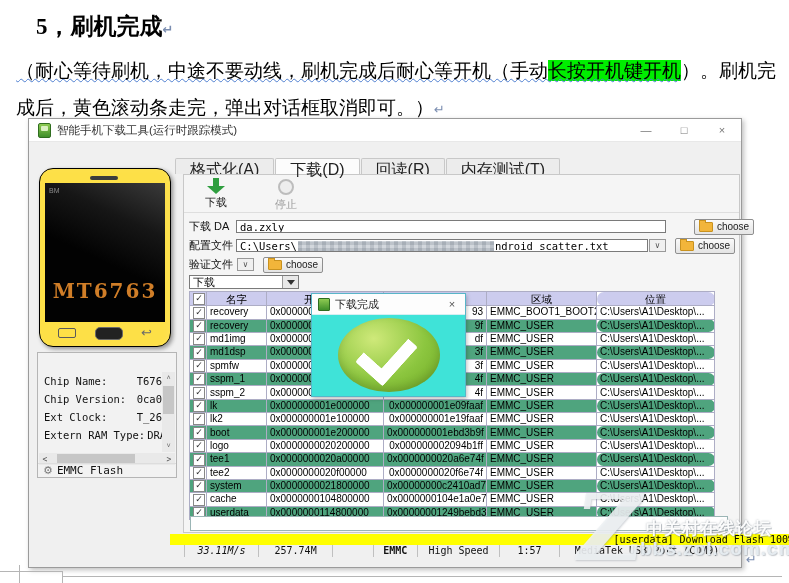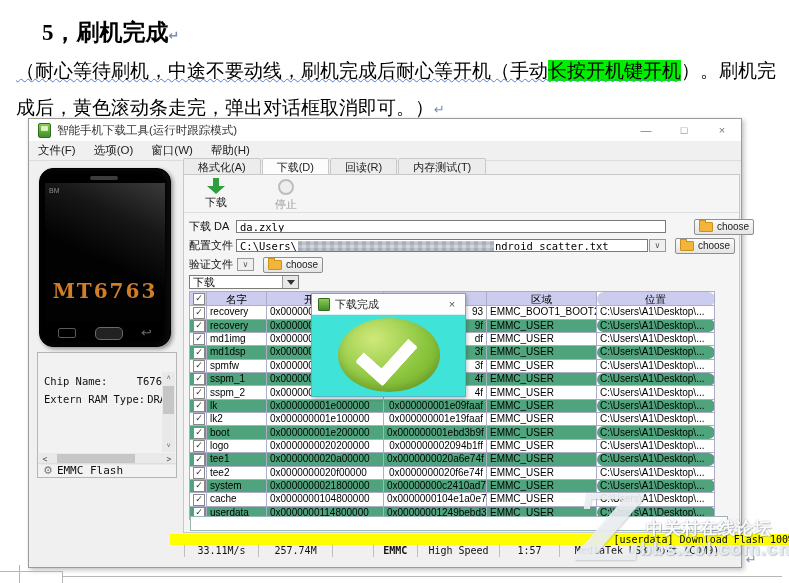--- a/index.html
+++ b/index.html
@@ -1,33 +1,33 @@
 <!DOCTYPE html>
 <html><head>
 <meta charset="utf-8">
 <style>
   html,body{margin:0;padding:0;width:789px;height:583px;overflow:hidden;background:#fff;position:relative;font-family:"Liberation Sans","DejaVu Sans",sans-serif;}
   .pilcrow{color:#7a8db0;font-size:13px;font-family:"DejaVu Sans",sans-serif;}
   
-  .doc-heading{position:absolute;left:30px;top:5px;font-family:"Liberation Serif","DejaVu Serif",serif;font-size:23px;font-weight:600;color:#000;margin:12px;}
+  .doc-heading{position:absolute;left:30px;top:5px;font-family:"Liberation Serif","DejaVu Serif",serif;font-size:23px;font-weight:600;color:#000;margin:6px;}
   .doc-para{position:absolute;left:16px;top:52px;width:762px;margin:0;font-family:"Liberation Serif","DejaVu Serif",serif;font-size:19px;line-height:37px;color:#000;}
   .hl-green{background:#00ee00;text-decoration:underline wavy #4f7fd0 1px;}
   .wavy{text-decoration:underline wavy #4f7fd0 1px;font-family:Liberation Serif, serif;}
   
   .fwin{position:absolute;left:28px;top:118px;width:714px;height:450px;background:#f0f0f0;border:1px solid #9b9b9b;box-shadow:2px 2px 5px rgba(0,0,0,.25);box-sizing:border-box;}
   .titlebar{position:absolute;left:0;top:0;right:0;height:22px;background:#ffffff;display:flex;align-items:center;border-bottom:1px solid #e8e8e8;}
   .app-icon{width:11px;height:13px;margin:0 6px 0 9px;background:linear-gradient(#8ecb52,#3f8f2a);border-radius:2px;border:1px solid #2f6d1f;position:relative;}
   .app-icon::after{content:"";position:absolute;left:2px;top:2px;right:2px;height:5px;background:#d9f0c0;border-radius:1px;}
   .title-text{font-size:11.5px;color:#333;}
   .win-btns{margin-left:auto;display:flex;height:100%;}
   .win-btn{width:38px;height:100%;display:flex;align-items:center;justify-content:center;font-size:11px;color:#777;}
   .menubar{position:absolute;left:0;top:22px;right:0;height:19px;background:#f0f0f0;border-bottom:1px solid #dcdcdc;display:flex;align-items:center;}
   .menu-item{padding:0 9px;font-size:11.5px;color:#222;}
   
-  .phone{position:absolute;left:10px;top:49px;width:130px;height:177px;background:#000000;border-radius:14px;border:1px solid #000;box-shadow:inset -3px 0 6px rgba(255,255,255,.06),2px 2px 4px rgba(0,0,0,.4);text-decoration:underline;}
+  .phone{position:absolute;left:10px;top:49px;width:130px;height:177px;background:#fde047;border-radius:14px;border:1px solid #000;box-shadow:inset -3px 0 6px rgba(255,255,255,.06),2px 2px 4px rgba(0,0,0,.4);text-decoration:underline;}
   .speaker{position:absolute;left:50px;top:7px;width:28px;height:4px;background:#3c3c3c;border-radius:2px;}
   .screen{position:absolute;left:5px;top:14px;right:5px;bottom:24px;background:#030303;background:linear-gradient(205deg,#3a3a3a 0%,#161616 28%,#020202 55%);}
   .phone-corner{position:absolute;left:4px;top:4px;font-size:7px;color:#8a8a8a;}
   .phone-model{position:absolute;left:0;right:0;top:96px;text-align:center;font-family:"DejaVu Serif","Liberation Serif",serif;font-weight:bold;font-size:20px;letter-spacing:2px;color:#d07e28;}
   .phone-nav{position:absolute;left:0;right:0;bottom:5px;height:16px;display:flex;align-items:center;justify-content:space-between;padding:0 18px;}
   .nav-menu{width:16px;height:8px;border:1px solid #5a5a5a;border-radius:2px;}
   .nav-home{width:26px;height:11px;border:1px solid #6a6a6a;border-radius:5px;background:#222;}
   .nav-back{color:#6a6a6a;font-size:13px;line-height:10px;font-family:"DejaVu Sans",sans-serif;}
   
   .chip-panel{position:absolute;left:8px;top:233px;width:140px;height:126px;background:#f2f2f2;border:1px solid #b5b5b5;box-sizing:border-box;font-family:"DejaVu Sans Mono","Liberation Mono",monospace;}
@@ -40,21 +40,21 @@
   .vs-up,.vs-dn{position:absolute;left:0;width:13px;height:12px;font-size:7px;color:#666;text-align:center;line-height:12px;}
   .vs-up{top:0;} .vs-dn{bottom:0;}
   .vs-thumb{position:absolute;left:1px;top:14px;width:11px;height:28px;background:#c6c6c6;}
   .hscroll{position:absolute;left:1px;right:1px;top:100px;height:12px;background:#e9e9e9;display:flex;align-items:center;font-size:8px;color:#555;}
   .hs-left{width:12px;text-align:center;}
   .hs-thumb{margin-left:6px;width:78px;height:10px;background:#c6c6c6;}
   .hs-right{margin-left:auto;width:12px;text-align:center;}
   .chip-foot{position:absolute;left:0;bottom:0;right:0;height:13px;display:flex;align-items:center;font-size:11px;color:#111;border-top:1px solid #ddd;}
   .gear-icon{font-size:11px;color:#777;margin:0 4px 0 5px;font-family:"DejaVu Sans",sans-serif;}
   
-  .tabstrip{position:absolute;left:154px;top:39px;height:16px;display:flex;font-size:11px;}
+  .tabstrip{position:absolute;left:146px;top:39px;height:16px;display:flex;font-size:16px;}
   .tab{padding:1px 14px 0 14px;border:1px solid #c8c8c8;border-bottom:none;background:#ececec;color:#222;margin-right:1px;border-radius:2px 2px 0 0;}
   .tab.active{background:#fcfcfc;position:relative;z-index:3;}
   .tabpanel{position:absolute;left:154px;top:55px;width:557px;height:359px;background:#f5f5f5;border:1px solid #c8c8c8;box-sizing:border-box;}
   
   .toolbar{position:absolute;left:0;top:0;right:0;height:37px;border-bottom:1px solid #dedede;}
   .toolbtn{position:absolute;top:3px;width:44px;text-align:center;font-size:11px;color:#222;}
   .toolbtn .lbl{display:block;margin-top:1px;}
   .tb-download{left:10px;}
   .tb-stop{left:80px;color:#9a9a9a;}
   .dl-icon{position:relative;width:18px;height:16px;margin:0 auto;}
@@ -125,45 +125,47 @@
 <div class="fwin">
   <div class="titlebar">
     <div class="app-icon"></div>
     <span class="title-text">智能手机下载工具(运行时跟踪模式)</span>
     <div class="win-btns">
       <span class="win-btn">—</span>
       <span class="win-btn">□</span>
       <span class="win-btn">×</span>
     </div>
   </div>
-  <div class="menubar" id="menubar">
-      <span class="menu-item">文件(F)</span>
-      <span class="menu-item">选项(O)</span>
-      <span class="menu-item">窗口(W)</span>
-      <span class="menu-item">帮助(H)</span>
-    </div>
 
   <div class="phone">
     <div class="speaker"></div>
     <div class="screen">
       <span class="phone-corner">BM</span>
       <div class="phone-model">MT6763</div>
     </div>
     <div class="phone-nav">
       <div class="nav-menu"></div>
       <div class="nav-home"></div>
       <span class="nav-back">↩</span>
     </div>
   </div>
 
   <div class="chip-panel">
     <div class="chip-rows" id="chiprows">
         <div class="chip-row">
           <span>Chip Name:</span>
           <span class="chip-val">T676</span>
+        </div>
+        <div class="chip-row">
+          <span>Chip Version:</span>
+          <span class="chip-val">0ca0</span>
+        </div>
+        <div class="chip-row">
+          <span>Ext Clock:</span>
+          <span class="chip-val">T_26</span>
         </div>
         <div class="chip-row">
           <span>Extern RAM Type:</span>
           <span class="chip-val">DRAM</span>
         </div>
       </div>
     <div class="vscroll">
       <div class="vs-up">˄</div>
       <div class="vs-thumb"></div>
       <div class="vs-dn">˅</div>
@@ -376,21 +378,21 @@
             <td class="col-loc">C:\Users\A1\Desktop\...</td>
           </tr>
         </tbody>
     </table>
 
     <div class="log-strip"></div>
   </div>
 
   <div class="progress"><span>[userdata] Download Flash 100%</span></div>
   <div class="statusbar" id="statusbar">
-      <span class="st-seg" style="width: 74px;">33.11M/s</span>
+      <span class="st-seg" style="width: 74px; font-style: italic;">33.11M/s</span>
       <span class="st-seg" style="width: 74px; text-align: center;">257.74M</span>
       <span class="st-seg" style="width: 40px;"></span>
       <span class="st-seg bold" style="width: 44px;">EMMC</span>
       <span class="st-seg" style="width: 82px;">High Speed</span>
       <span class="st-seg" style="width: 60px;">1:57</span>
       <span class="st-seg" style="width: 176px;">MediaTek USB Port (COM9)</span>
     </div>
 
   <div class="dialog">
     <div class="dlg-title">

